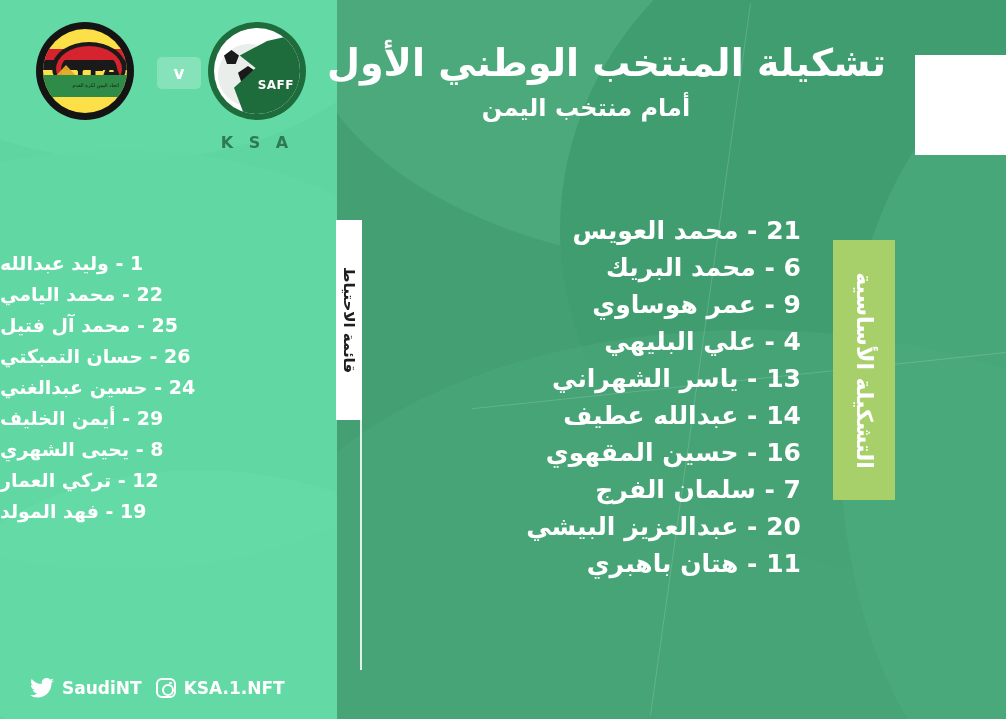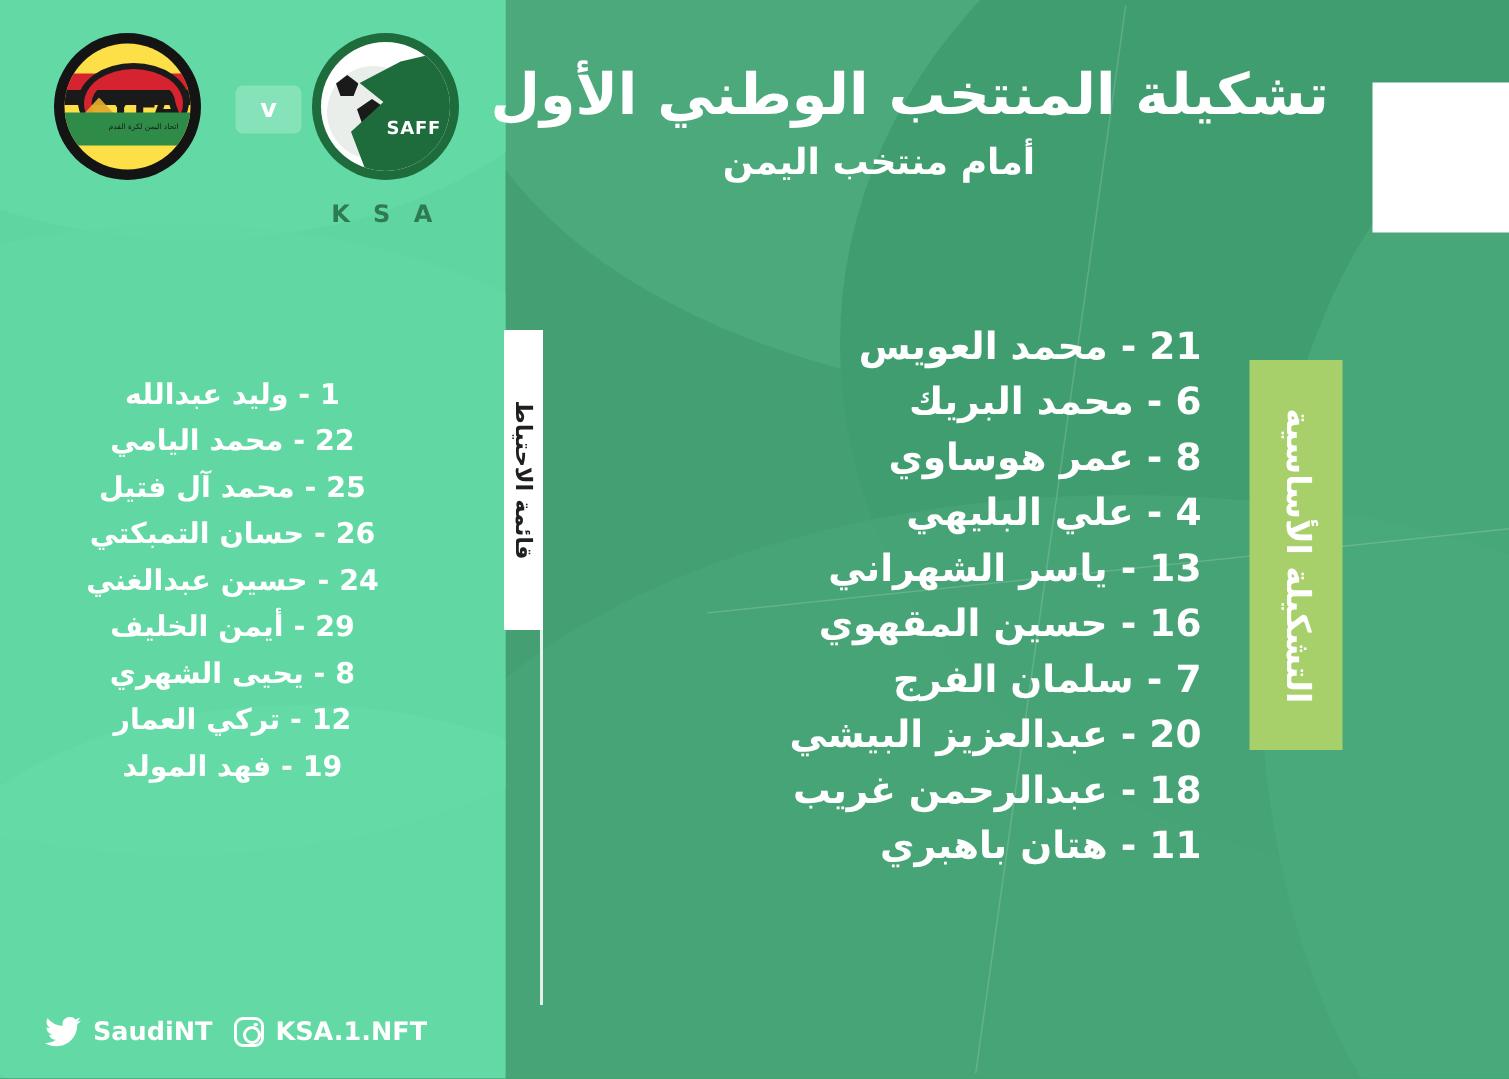--- a/index.html
+++ b/index.html
@@ -162,21 +162,21 @@
     position:absolute; right:205px; top:212px; width:460px;
     direction:rtl; text-align:right;
   }
   .starters .row{
     font-size:25px; font-weight:bold; color:#ffffff;
     line-height:1; padding:6px 0; white-space:nowrap;
   }
 
   .subs{
     position:absolute; left:0px; top:248px; width:310px;
-    direction:rtl; text-align:center;
+    direction:rtl; text-align:left;
   }
   .subs .row{
     font-size:19px; font-weight:bold; color:#ffffff;
     line-height:1; padding:6px 0; white-space:nowrap;
   }
 
   
   .footer{
     position:absolute; left:0; bottom:0; width:337px; height:62px;
     display:flex; align-items:center; gap:14px; padding-left:30px;
@@ -264,27 +264,27 @@
   </div>
   <div class="badge-line"></div>
 
   <div class="badge-start">
     <span>التشكيلة الأساسية</span>
   </div>
 
   <div class="starters">
     <div class="row">21 - محمد العويس</div>
     <div class="row">6 - محمد البريك</div>
-    <div class="row">8 - عمر هوساوي</div>
+    <div class="row">9 - عمر هوساوي</div>
     <div class="row">4 - علي البليهي</div>
     <div class="row">13 - ياسر الشهراني</div>
+    <div class="row">14 - عبدالله عطيف</div>
     <div class="row">16 - حسين المقهوي</div>
     <div class="row">7 - سلمان الفرج</div>
     <div class="row">20 - عبدالعزيز البيشي</div>
-    <div class="row">18 - عبدالرحمن غريب</div>
     <div class="row">11 - هتان باهبري</div>
   </div>
 
   <div class="subs">
     <div class="row">1 - وليد عبدالله</div>
     <div class="row">22 - محمد اليامي</div>
     <div class="row">25 - محمد آل فتيل</div>
     <div class="row">26 - حسان التمبكتي</div>
     <div class="row">24 - حسين عبدالغني</div>
     <div class="row">29 - أيمن الخليف</div>

